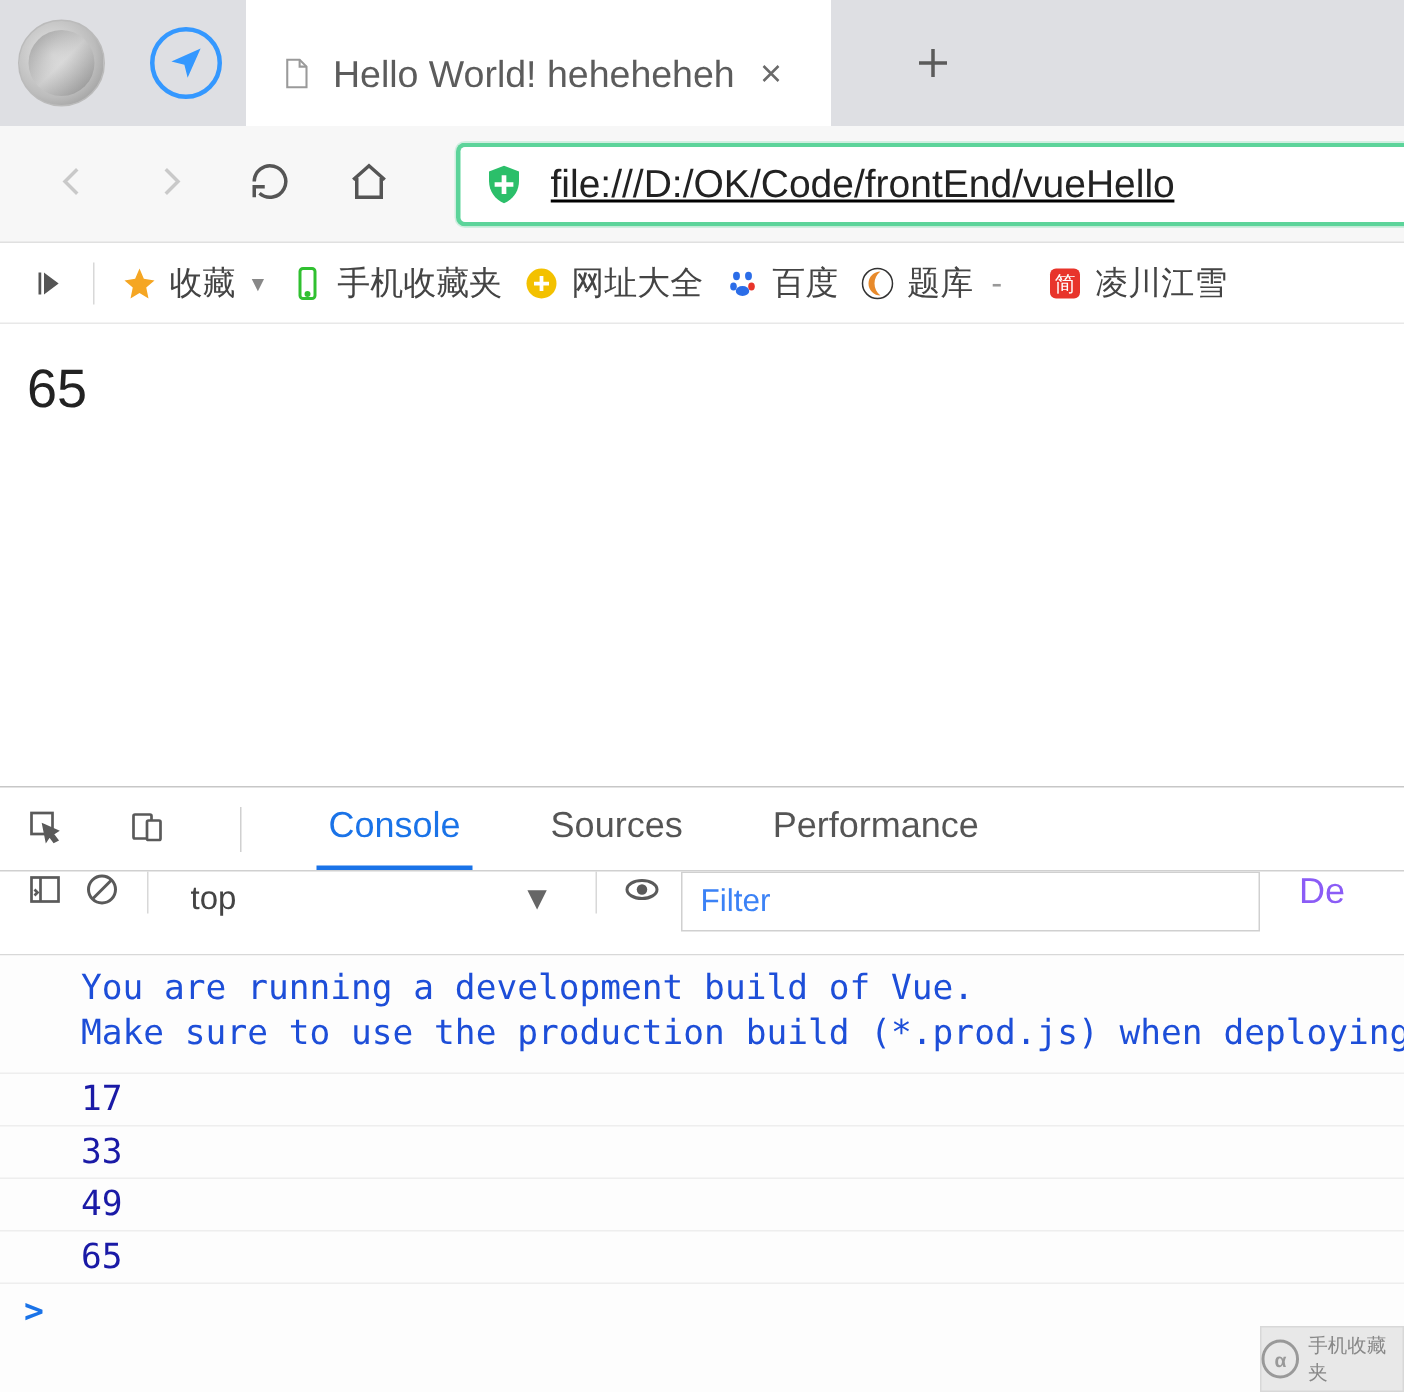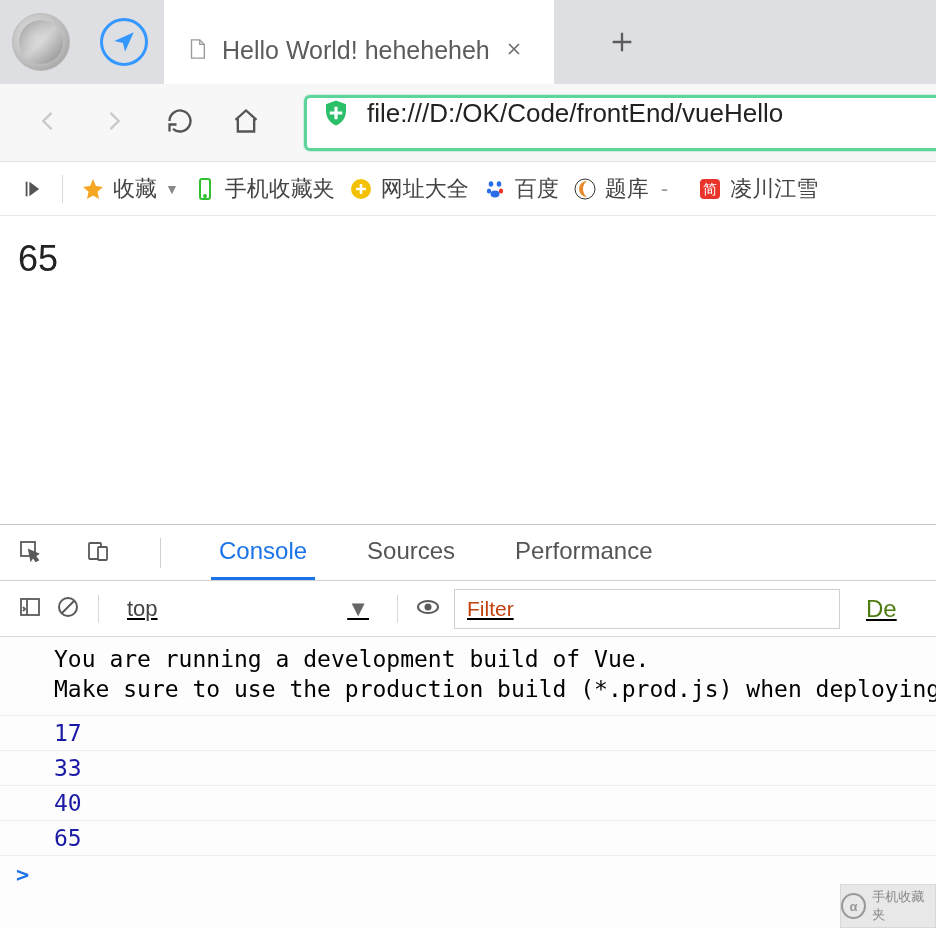--- a/index.html
+++ b/index.html
@@ -82,25 +82,26 @@
   }
   .nav-btn svg{width:28px;height:28px;color:#555}
   .nav-btn.disabled svg{color:#c9c9c9}
   .urlbar {
     flex:1;
     height:56px;
     background:#fff;
     border:3px solid #5cd49a;
     border-right:none;
     border-radius:6px 0 0 6px;
-    display:flex;align-items:flex-start;
+    display:flex;align-items:center;
     padding-left:14px;
     gap:16px;
     margin-left: 6px;
     box-shadow: 0 0 0 1px rgba(92,212,154,.25);
+    text-decoration: underline;
   }
   .shield{
     width:30px;height:30px;display:flex;align-items:center;justify-content:center;
   }
   .shield svg{width:30px;height:30px;color:#2bbf6a}
   .url-text{
     font-size:26px;
     color:#222;
     white-space:nowrap;
     overflow:hidden;
@@ -152,54 +153,53 @@
     font-size:24px;color:#555;
     padding: 12px 8px;
     cursor:pointer;
     border-bottom:3px solid transparent;
   }
   .dt-tab.active{color:#1a73e8;border-bottom-color:#1a73e8}
   .dt-tabs.row{gap:44px}
   
   .dt-toolbar{
     height:56px;
-    display:flex;align-items:center;
+    display:flex;align-items:flex-start;
     padding-left:18px;
     gap:14px;
     border-bottom:1px solid #d8d8d8;
-    text-decoration:underline;
   }
   .dt-toolbar svg{width:24px;height:24px;color:#5a5a5a}
   .dt-context{
     width:262px;height:36px;
     display:flex;align-items:center;justify-content:space-between;
     padding:0 10px;
     font-size:22px;color:#444;
   }
   .dt-filter{
     flex:0 0 386px;
     height:40px;
     border:1px solid #d0d0d0;
     background:#fff;
     padding:0 12px;
     font-size:21px;color:#666;
     display:flex;align-items:center;
   }
-  .dt-extra{font-size:24px;color:#4d7c0f;margin-left:12px;white-space:nowrap;overflow:hidden}
+  .dt-extra{font-size:24px;color:#8b5cf6;margin-left:12px;white-space:nowrap;overflow:hidden}
   
   .dt-output{
     flex:1;
     background:#fdfdfd;
     font-family: Consolas, monospace;
     overflow:hidden;
   }
   .dt-warn{
     padding:8px 16px 10px 54px;
     font-size:23px;
-    color:#000000;
+    color:#1d4ed8;
     border-bottom:1px solid #eee;
     line-height:1.3;
     white-space:nowrap;
   }
   .dt-log{
     padding:4px 16px 4px 54px;
     font-size:23px;
     color:#1a1aa6;
     border-bottom:1px solid #eee;
     font-family: Consolas, monospace;
@@ -405,32 +405,32 @@
       <span style="color:#666">▼</span>
     </div>
     <span class="bk-divider"></span>
     <span>
       <svg viewBox="0 0 24 24" fill="currentColor">
           <ellipse cx="12" cy="12" rx="10" ry="6" fill="none" stroke="currentColor" stroke-width="2"></ellipse>
           <circle cx="12" cy="12" r="3.5"></circle>
         </svg>
     </span>
     <div class="dt-filter">
-      <span style="color:#c2410c">Filter</span>
+      <span style="color:#3b82f6">Filter</span>
     </div>
     <span class="dt-extra">De</span>
   </div>
   <div class="dt-output">
     <div class="dt-warn">
       <span>You are running a development build of Vue.</span><br>
       <span>Make sure to use the production build (*.prod.js) when deploying fo</span>
     </div>
     <div class="dt-log">17</div>
     <div class="dt-log">33</div>
-    <div class="dt-log">40</div>
+    <div class="dt-log">49</div>
     <div class="dt-log">65</div>
     <div class="dt-prompt">&gt;</div>
   </div>
 </div>
 
 <div class="watermark">
   <span class="wm-icon">α</span>
   <span>手机收藏夹</span>
 </div>
 

